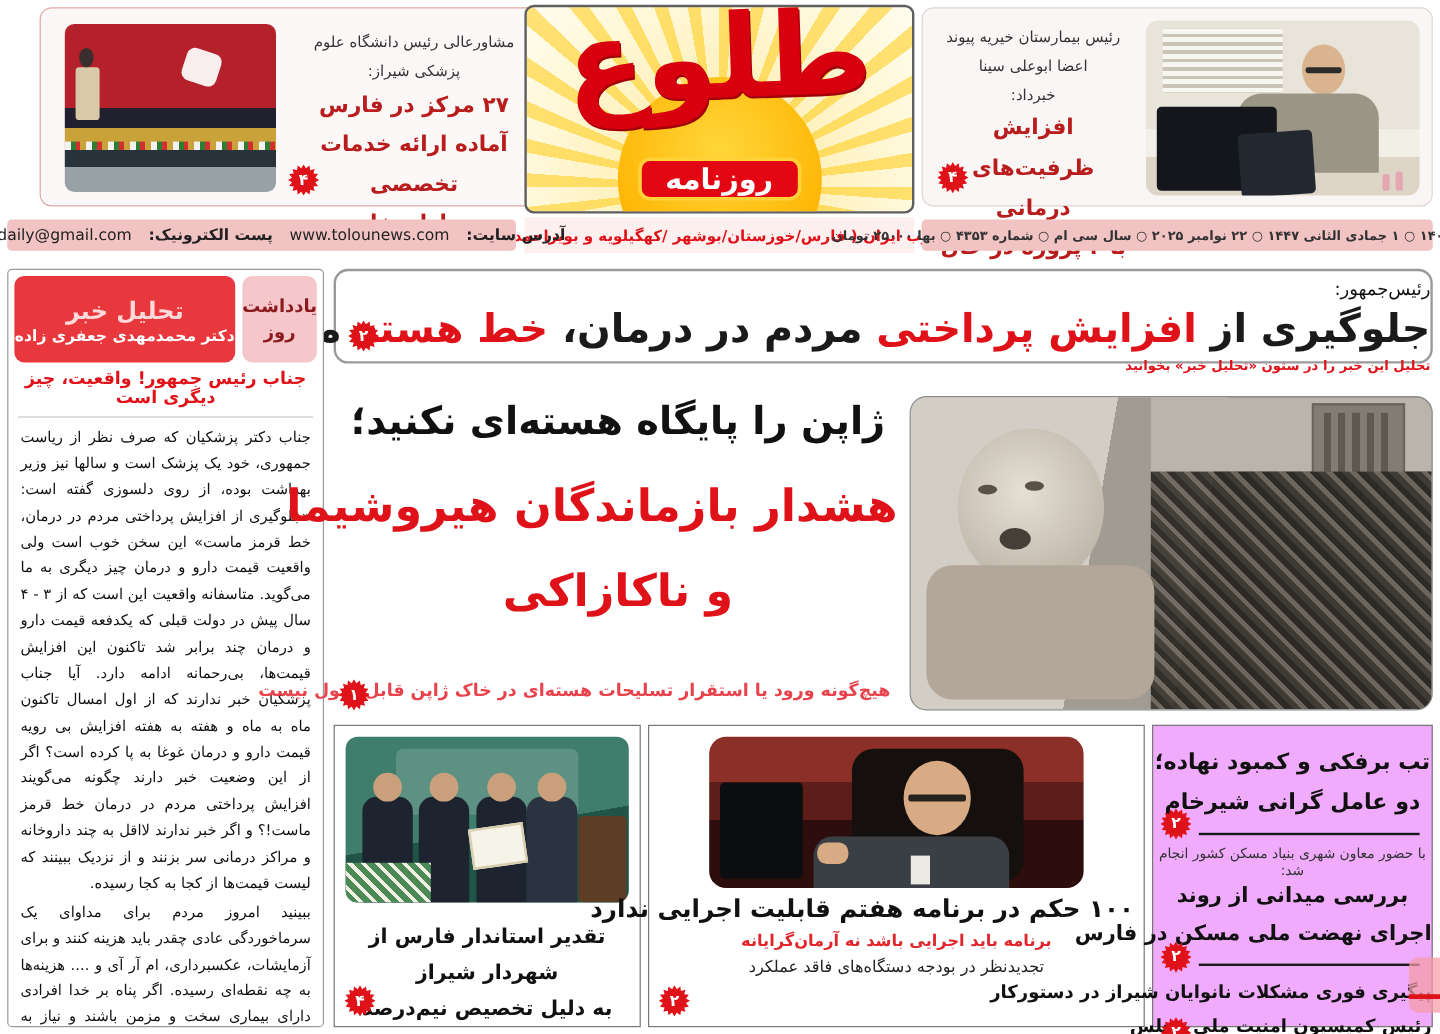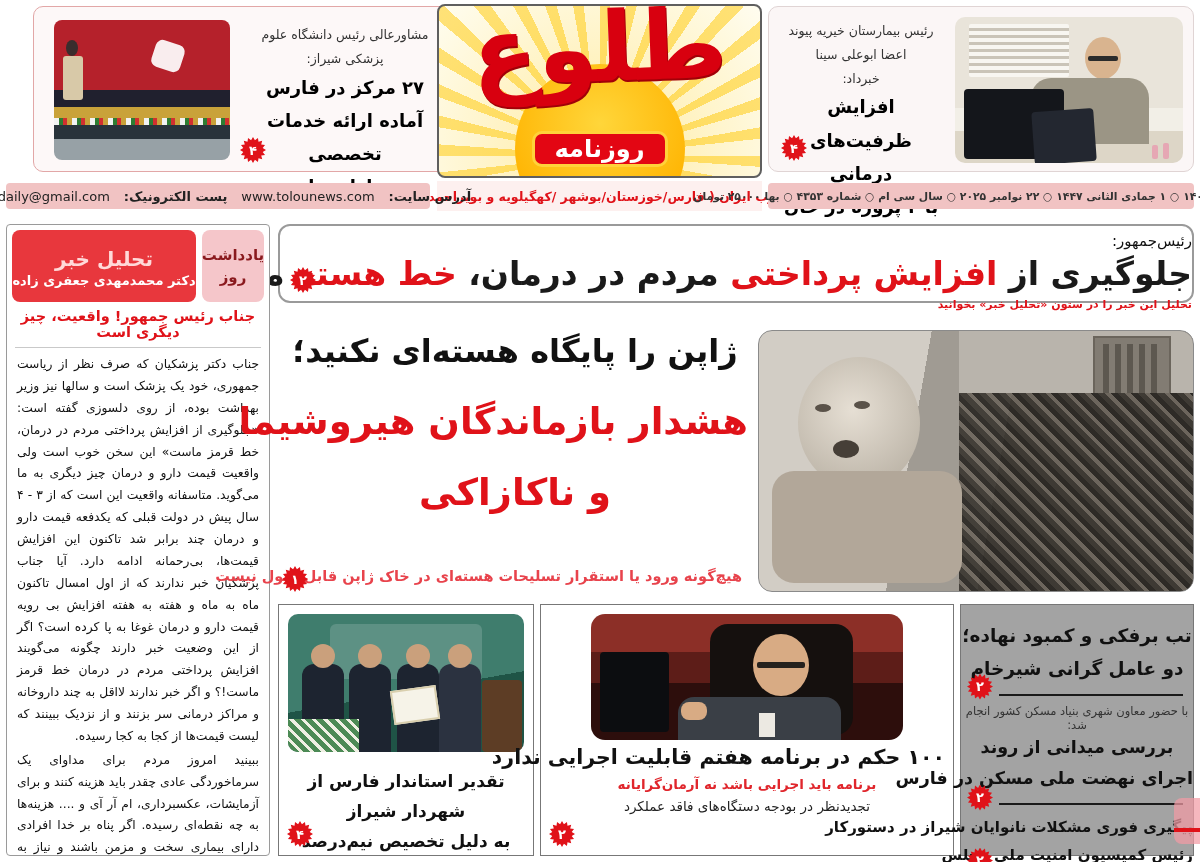--- a/index.html
+++ b/index.html
@@ -17,21 +17,21 @@
   .badge{
     position:absolute;width:26px;height:26px;background:#e01219;color:#fff;
     font-size:13px;font-weight:bold;display:flex;align-items:center;justify-content:center;
     clip-path:polygon(100% 50%,87.3% 57.4%,96.2% 69.1%,81.6% 71.1%,85.4% 85.4%,71.1% 81.6%,69.1% 96.2%,57.4% 87.3%,50% 100%,42.6% 87.3%,30.9% 96.2%,28.9% 81.6%,14.6% 85.4%,18.4% 71.1%,3.8% 69.1%,12.7% 57.4%,0% 50%,12.7% 42.6%,3.8% 30.9%,18.4% 28.9%,14.6% 14.6%,28.9% 18.4%,30.9% 3.8%,42.6% 12.7%,50% 0%,57.4% 12.7%,69.1% 3.8%,71.1% 18.4%,85.4% 14.6%,81.6% 28.9%,96.2% 30.9%,87.3% 42.6%);
   }
 
   
   .box-topleft{left:6px;top:6px;width:424px;height:166px;border:1px solid #e2a7a7;border-radius:10px;background:#fdf8f8;margin-left:27px;}
   .box-topright{left:768px;top:6px;width:426px;height:166px;border:1px solid #e0d4d4;border-radius:10px;background:#fbf6f6;}
   .h-kicker{font-size:12.5px;color:#333;line-height:1.9;}
-  .h-line{font-size:18px;font-weight:bold;line-height:1.85;color:#000000;}
+  .h-line{font-size:18px;font-weight:bold;line-height:1.85;color:#b91c1c;}
 
   
   .ph-conf{left:20px;top:13px;width:176px;height:140px;border-radius:8px;overflow:hidden;
     background:linear-gradient(180deg,#b5212b 0 50%,#20202e 50% 62%,#c9a23a 62% 75%,#29333b 75% 85%,#97a1a6 85% 100%);}
   .ph-conf .logo{position:absolute;left:56%;top:16%;width:30px;height:28px;background:#fff;border-radius:7px;transform:rotate(18deg);opacity:.92;}
   .ph-conf .podium{position:absolute;left:5%;top:26%;width:20px;height:44px;background:#d8c9a8;border-radius:3px;}
   .ph-conf .speaker{position:absolute;left:7%;top:14%;width:12px;height:16px;background:#3a2d2d;border-radius:50%;}
   .ph-conf .flags{position:absolute;left:0;top:70%;width:100%;height:7px;
     background:repeating-linear-gradient(90deg,#f2f2f2 0 5px,#2e7d32 5px 9px,#d32f2f 9px 13px,rgba(0,0,0,0) 13px 18px);}
 
@@ -134,21 +134,21 @@
   .ph-hokm .glasses{position:absolute;right:31.5%;top:38%;width:48px;height:6px;background:#26221e;border-radius:2px;}
   .ph-hokm .suit{position:absolute;right:20%;bottom:0;width:52%;height:34%;background:#3a3f46;border-radius:16px 16px 0 0;}
   .ph-hokm .shirt{position:absolute;right:41%;bottom:2%;width:16px;height:24px;background:#ece9e2;}
   .ph-hokm .monitor{position:absolute;left:3%;bottom:6%;width:22%;height:64%;background:#0c0d10;border-radius:4px;}
   .ph-hokm .hand{position:absolute;left:29%;bottom:16%;width:26px;height:18px;background:#d8ab84;border-radius:8px;}
   .boxB .kicker{margin-top:8px;font-size:14px;color:#222;text-align:center;}
   .boxB .hl{margin-top:2px;font-size:20.5px;font-weight:bold;text-align:center;color:#111;white-space:nowrap;}
   .boxB .sub-red{margin-top:7px;font-size:13.5px;font-weight:bold;color:#e0262c;text-align:center;}
   .boxB .sub-black{margin-top:6px;font-size:13.5px;color:#222;text-align:center;}
 
-  .boxC{left:960px;top:604px;width:234px;height:252px;border:1px solid #777;background:#a3a3a3;}
+  .boxC{left:960px;top:604px;width:234px;height:252px;border:1px solid #777;background:#f0abfc;}
   .c-item{position:relative;text-align:center;}
   .c-l{font-size:18.5px;font-weight:bold;line-height:1.8;color:#111;white-space:nowrap;}
   .c-k{font-size:11.5px;color:#333;margin-top:6px;}
   .c-sep{border-top:2px solid #1a1a1a;margin:8px 10px 8px 38px;}
   .c-l-sm{font-size:15px;font-weight:bold;line-height:1.9;color:#111;white-space:nowrap;}
 
   
   .watermark{left:1174px;top:798px;width:82px;height:46px;background:rgba(243,155,165,.72);
     border-radius:8px 0 0 8px;display:flex;align-items:center;justify-content:flex-start;overflow:hidden;}
   .watermark span{color:#e01219;font-size:32px;font-weight:bold;line-height:1;margin-right:6px;}

